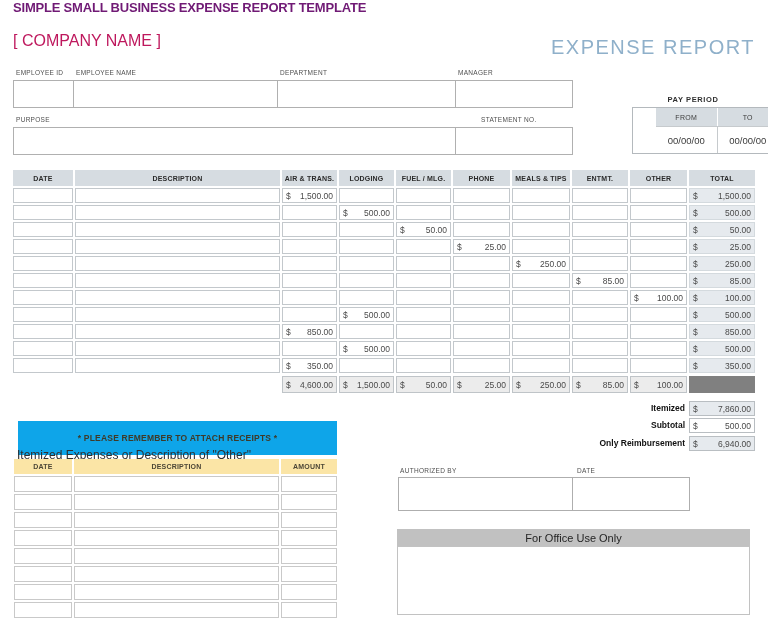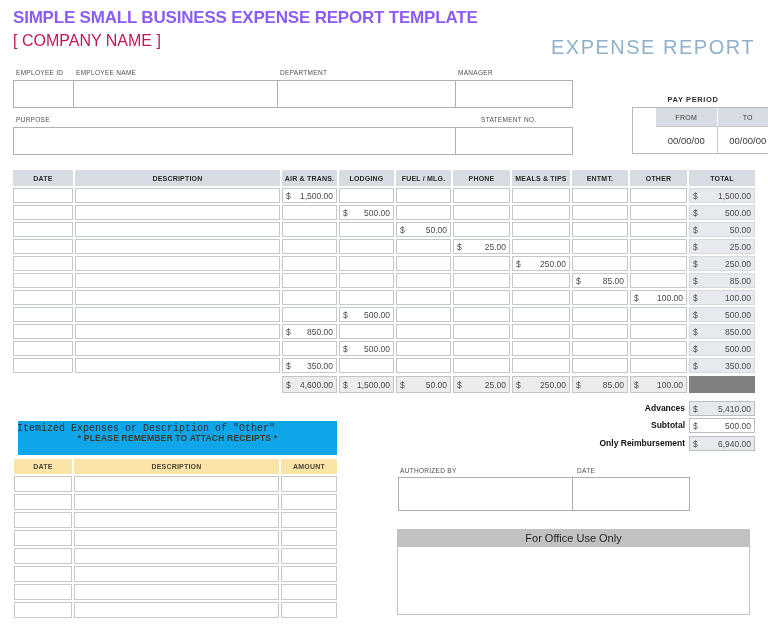--- a/index.html
+++ b/index.html
@@ -1,19 +1,19 @@
 <!DOCTYPE html>
 <html><head>
 <meta charset="utf-8">
 <style>
   html,body{margin:0;padding:0;background:#fff;width:768px;height:640px;overflow:hidden;
     font-family:"Liberation Sans", sans-serif;}
   .abs{position:absolute;}
   
-  .title{left:13px;top:8px;font-size:17px;font-weight:bold;color:#8b5cf6;letter-spacing:-0.2px;}
+  .title{left:13px;top:0;font-size:13px;font-weight:bold;color:#701a75;letter-spacing:-0.2px;}
   .company{left:13px;top:32px;font-size:16px;color:#be185d;}
   .report-label{right:13px;top:36px;font-size:20px;color:#8fb0ca;letter-spacing:1.5px;margin-left:9px;}
   
   .flabel{position:absolute;font-size:6.5px;color:#4f4f4f;letter-spacing:0.3px;}
   .form-row{position:absolute;border:1px solid #b0b0b0;display:flex;box-sizing:border-box;background:#fff;}
   .fseg{height:100%;border-right:1px solid #b0b0b0;box-sizing:border-box;}
   .fseg:last-child{border-right:none;flex:1;}
   
   .pp-title{left:632px;top:95px;width:122px;text-align:center;font-size:7.5px;font-weight:bold;color:#2f2f2f;letter-spacing:0.6px;}
   .pp-table{left:632px;top:107px;width:122px;border:1px solid #b4b9bd;background:#fff;padding-left:23px;}
@@ -42,21 +42,21 @@
   .sum-label{position:absolute;left:400px;width:285px;text-align:right;font-size:8.5px;
     font-weight:bold;color:#111;line-height:15px;}
   .sum-value{position:absolute;left:689px;width:66px;height:15px;box-sizing:border-box;
     display:flex;align-items:center;justify-content:space-between;padding:0 3px;
     font-size:8.5px;color:#4a4a4a;border:1px solid #b9bec2;}
   .sum-value.shaded{background:#e6eaee;}
   .sum-value.plain{background:#fff;}
   
   .banner{left:18px;top:421px;width:319px;height:34px;background:#0ea5e9;display:flex;
     align-items:center;justify-content:center;font-size:8.5px;font-weight:bold;color:#3f3a28;letter-spacing:0.2px;}
-  .caption{left:17px;top:423px;font-size:10px;color:#2f2f2f;font-family:Liberation Mono, monospace;}
+  .caption{left:17px;top:448px;font-size:12px;color:#2f2f2f;}
   #itemized-grid{left:14px;top:459px;display:grid;gap:2px;
     grid-template-columns:58px 205px 56px;grid-template-rows:15px repeat(8,16px);}
   .ihcell{background:#fbe5a6;display:flex;align-items:center;justify-content:center;
     font-size:7px;font-weight:bold;color:#4c4636;letter-spacing:0.2px;}
   .icell{background:#fff;border:1px solid #c9c9c9;box-sizing:border-box;}
   
   .auth-box{left:398px;top:477px;width:292px;height:34px;border:1px solid #aeaeae;background:#fff;box-sizing:border-box;display:flex;}
   .auth-seg{height:100%;border-right:1px solid #aeaeae;box-sizing:border-box;}
   .auth-seg:last-child{border-right:none;flex:1;}
   .office-head{left:397px;top:529px;width:353px;height:17px;background:#c1c1c1;display:flex;
@@ -317,24 +317,24 @@
       <span>$</span>
       <span>85.00</span>
     </div>
     <div class="tcell">
       <span>$</span>
       <span>100.00</span>
     </div>
     <div class="darkcell"></div>
   </div>
 
-<div class="sum-label" style="top:401px">Advances</div>
+<div class="sum-label" style="top:401px">Itemized</div>
 <div class="sum-value shaded" style="top:401px">
   <span>$</span>
-  <span>5,410.00</span>
+  <span>7,860.00</span>
 </div>
 <div class="sum-label" style="top:418px">Subtotal</div>
 <div class="sum-value plain" style="top:418px">
   <span>$</span>
   <span>500.00</span>
 </div>
 <div class="sum-label" style="top:436px">Only Reimbursement</div>
 <div class="sum-value shaded" style="top:436px">
   <span>$</span>
   <span>6,940.00</span>

